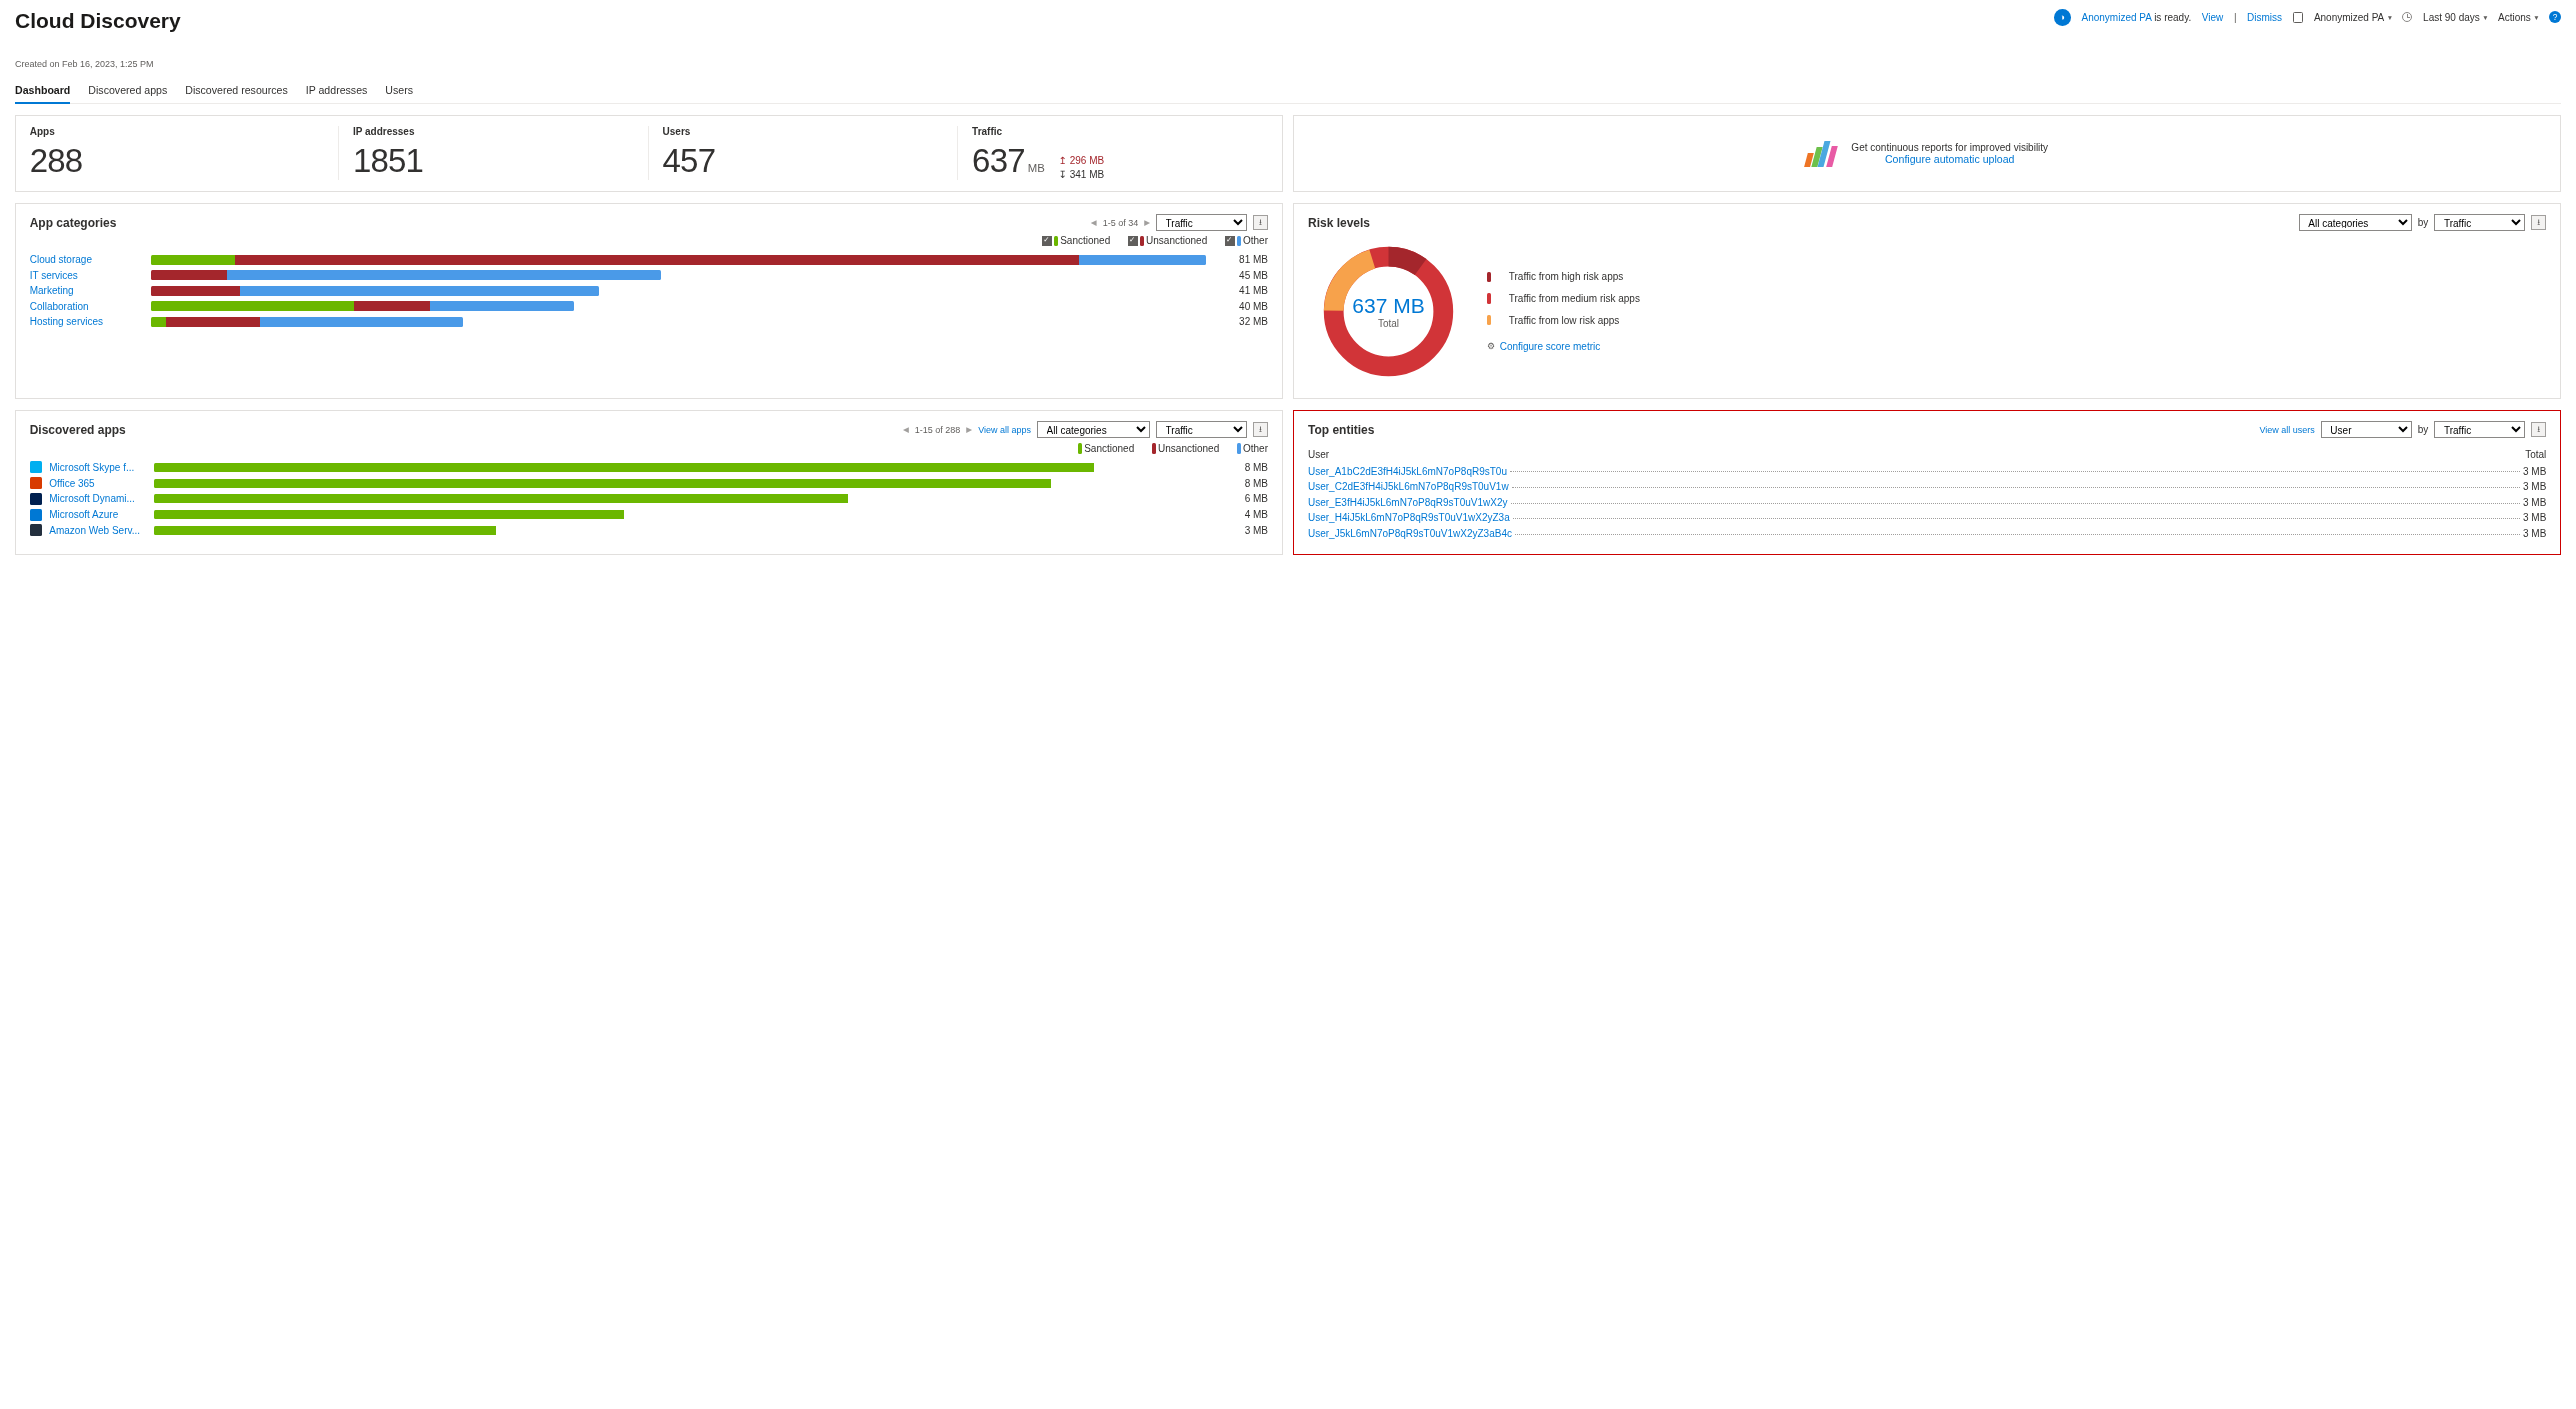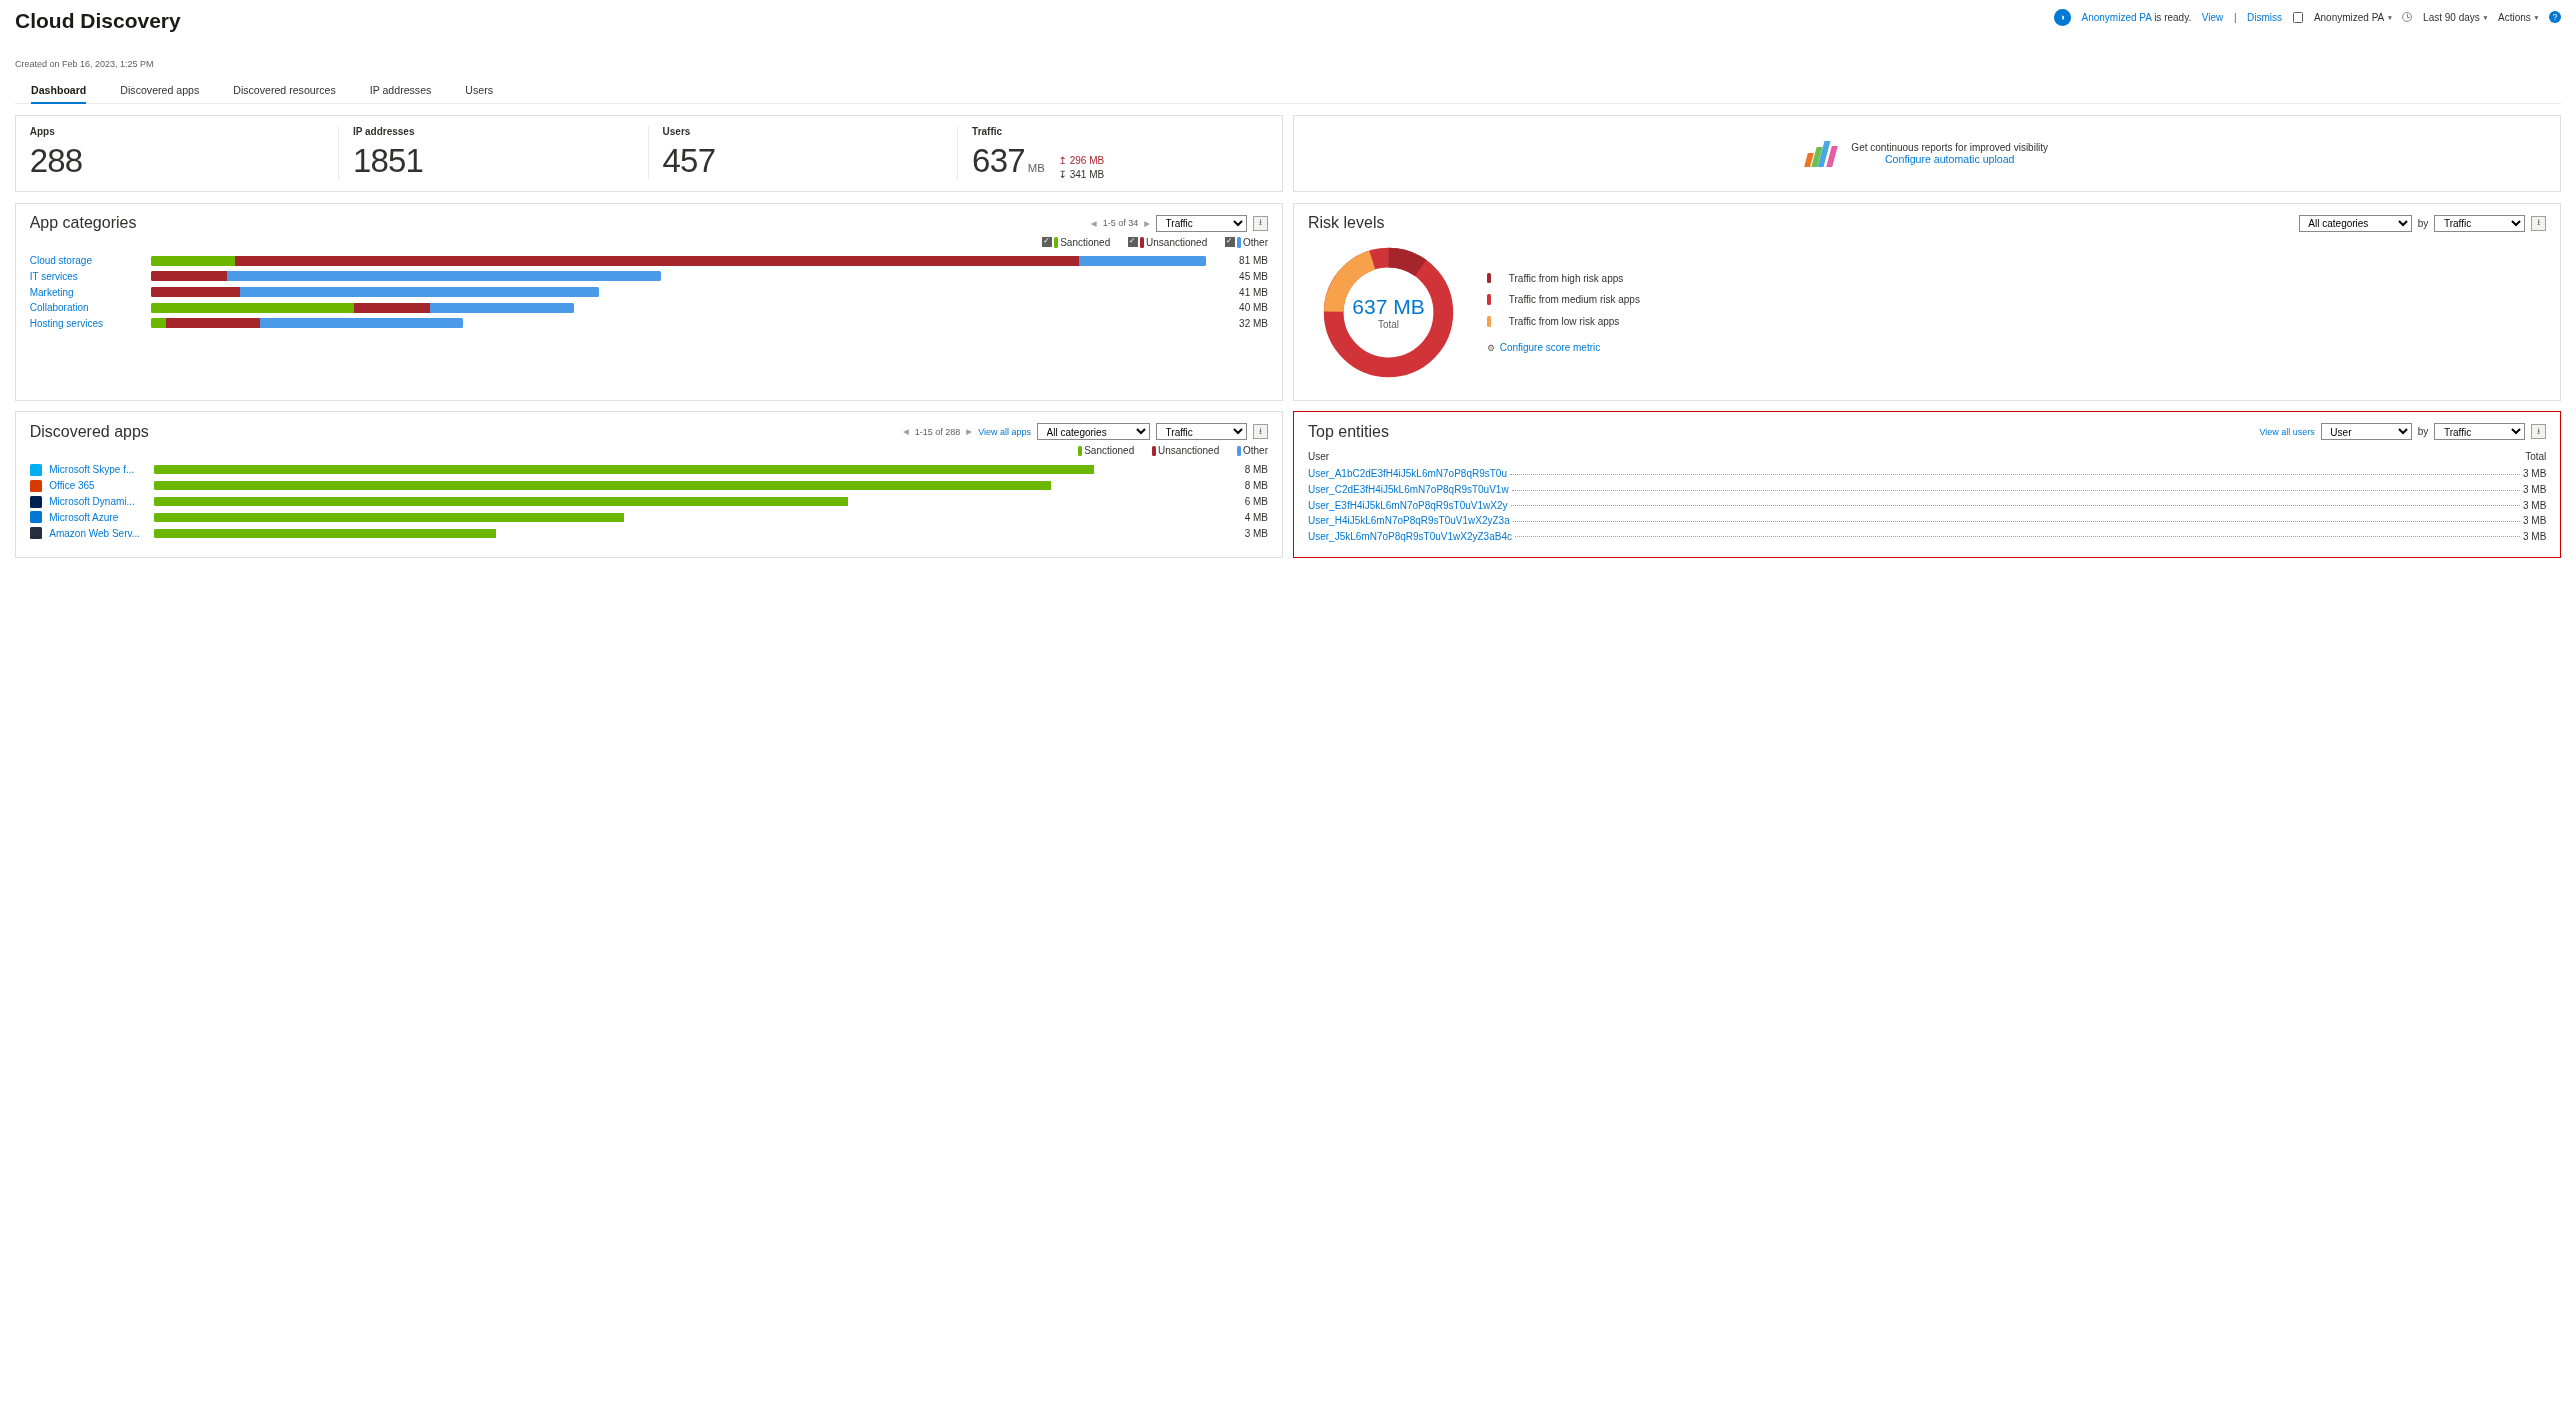--- a/index.html
+++ b/index.html
@@ -14,21 +14,21 @@
 .chev { font-size: 7.6px; color: #605e5c; }
 .help-icon { width: 12px; height: 12px; border-radius: 50%; background: #0078d4; color: #fff; display: inline-flex; align-items: center; justify-content: center; font-size: 8.4px; }
 .small-icon { width:10.6px; height:10.6px; display:inline-block; border:0.8px solid #605e5c; border-radius:1.5px; }
 .clock-icon { width:10px; height:10px; border:1.1px solid #8a8886; border-radius:50%; position:relative; display:inline-block; }
 .clock-icon::after { content:''; position:absolute; width:3px; height:0.9px; background:#8a8886; top:3.8px; left:3.8px; }
 .clock-icon::before { content:''; position:absolute; width:0.9px; height:3.8px; background:#8a8886; top:0.8px; left:3.8px; }
 
 .timestamp { margin-top: 26px; font-size: 9px; color: #605e5c; }
 
 .tabs { display: flex; gap: 18px; margin-top: 9px; border-bottom: 0.8px solid #edebe9; }
-.tab { padding: 6px 0; font-size: 10.6px; color: #323130; cursor: pointer; margin-left: 16px; }
+.tab { padding: 6px 0; font-size: 10.6px; color: #323130; cursor: pointer; }
 .tab.active { color: #1b1a19; font-weight: 600; border-bottom: 2.3px solid #0078d4; margin-bottom: -0.8px; }
 
 .grid { display: grid; grid-template-columns: 1fr 1fr; gap: 10.6px; margin-top: 10.6px; }
 
 .card { border: 0.8px solid #e1dfdd; background: #fff; padding: 10.6px 13.7px; }
 .stats-row { display: grid; grid-template-columns: repeat(4, 1fr); }
 .stat { border-right: 0.8px solid #edebe9; padding: 0 13.7px; }
 .stat:first-child{padding-left:0}
 .stat:last-child{border-right:none}
 .stat-label { font-size: 10px; color: #323130; margin-bottom: 5px; font-weight: bold; }
@@ -46,21 +46,21 @@
 .promo-bars span{width:6px; display:inline-block; transform:skewX(-15deg);}
 .pb1{height:13.7px;background:#ee7425}
 .pb2{height:20px;background:#6dc04b}
 .pb3{height:26px;background:#4aa8e0}
 .pb4{height:21px;background:#e85ba5}
 .promo-text{text-align:center}
 .promo-title{font-size:10px;color:#323130}
 .promo-link{color:#0078d4;font-size:10.6px;cursor:pointer}
 
 .panel-hdr { display:flex; justify-content:space-between; align-items:center; margin-bottom:4.6px; }
-.panel-title { font-size:16px; color:#323130; }
+.panel-title { font-size:12px; color:#323130;font-weight:bold; }
 .ctrl-row { display:flex; align-items:center; gap:6px; font-size:9px; color:#605e5c; }
 .arrows{color:#a19f9d; font-size:7.6px}
 .select { border:0.8px solid #8a8886; font-size:10px; padding:1.5px 4.6px; background:#fff; height:16.7px; }
 .sel-w{width:91px}
 .sel-wl{width:113px}
 .dlbtn { width:15px; height:15px; border:0.8px solid #a19f9d; display:inline-flex; align-items:center; justify-content:center; font-size:8.4px; cursor:pointer; background:#f3f2f1; }
 
 .legend { display:flex; justify-content:flex-end; gap:18px; margin:4.6px 0 7.6px; font-size:10px; }
 .legend .item{display:flex;align-items:center;gap:2px}
 .cbx{width:10px;height:10px;background:#605e5c;display:inline-block;position:relative}

